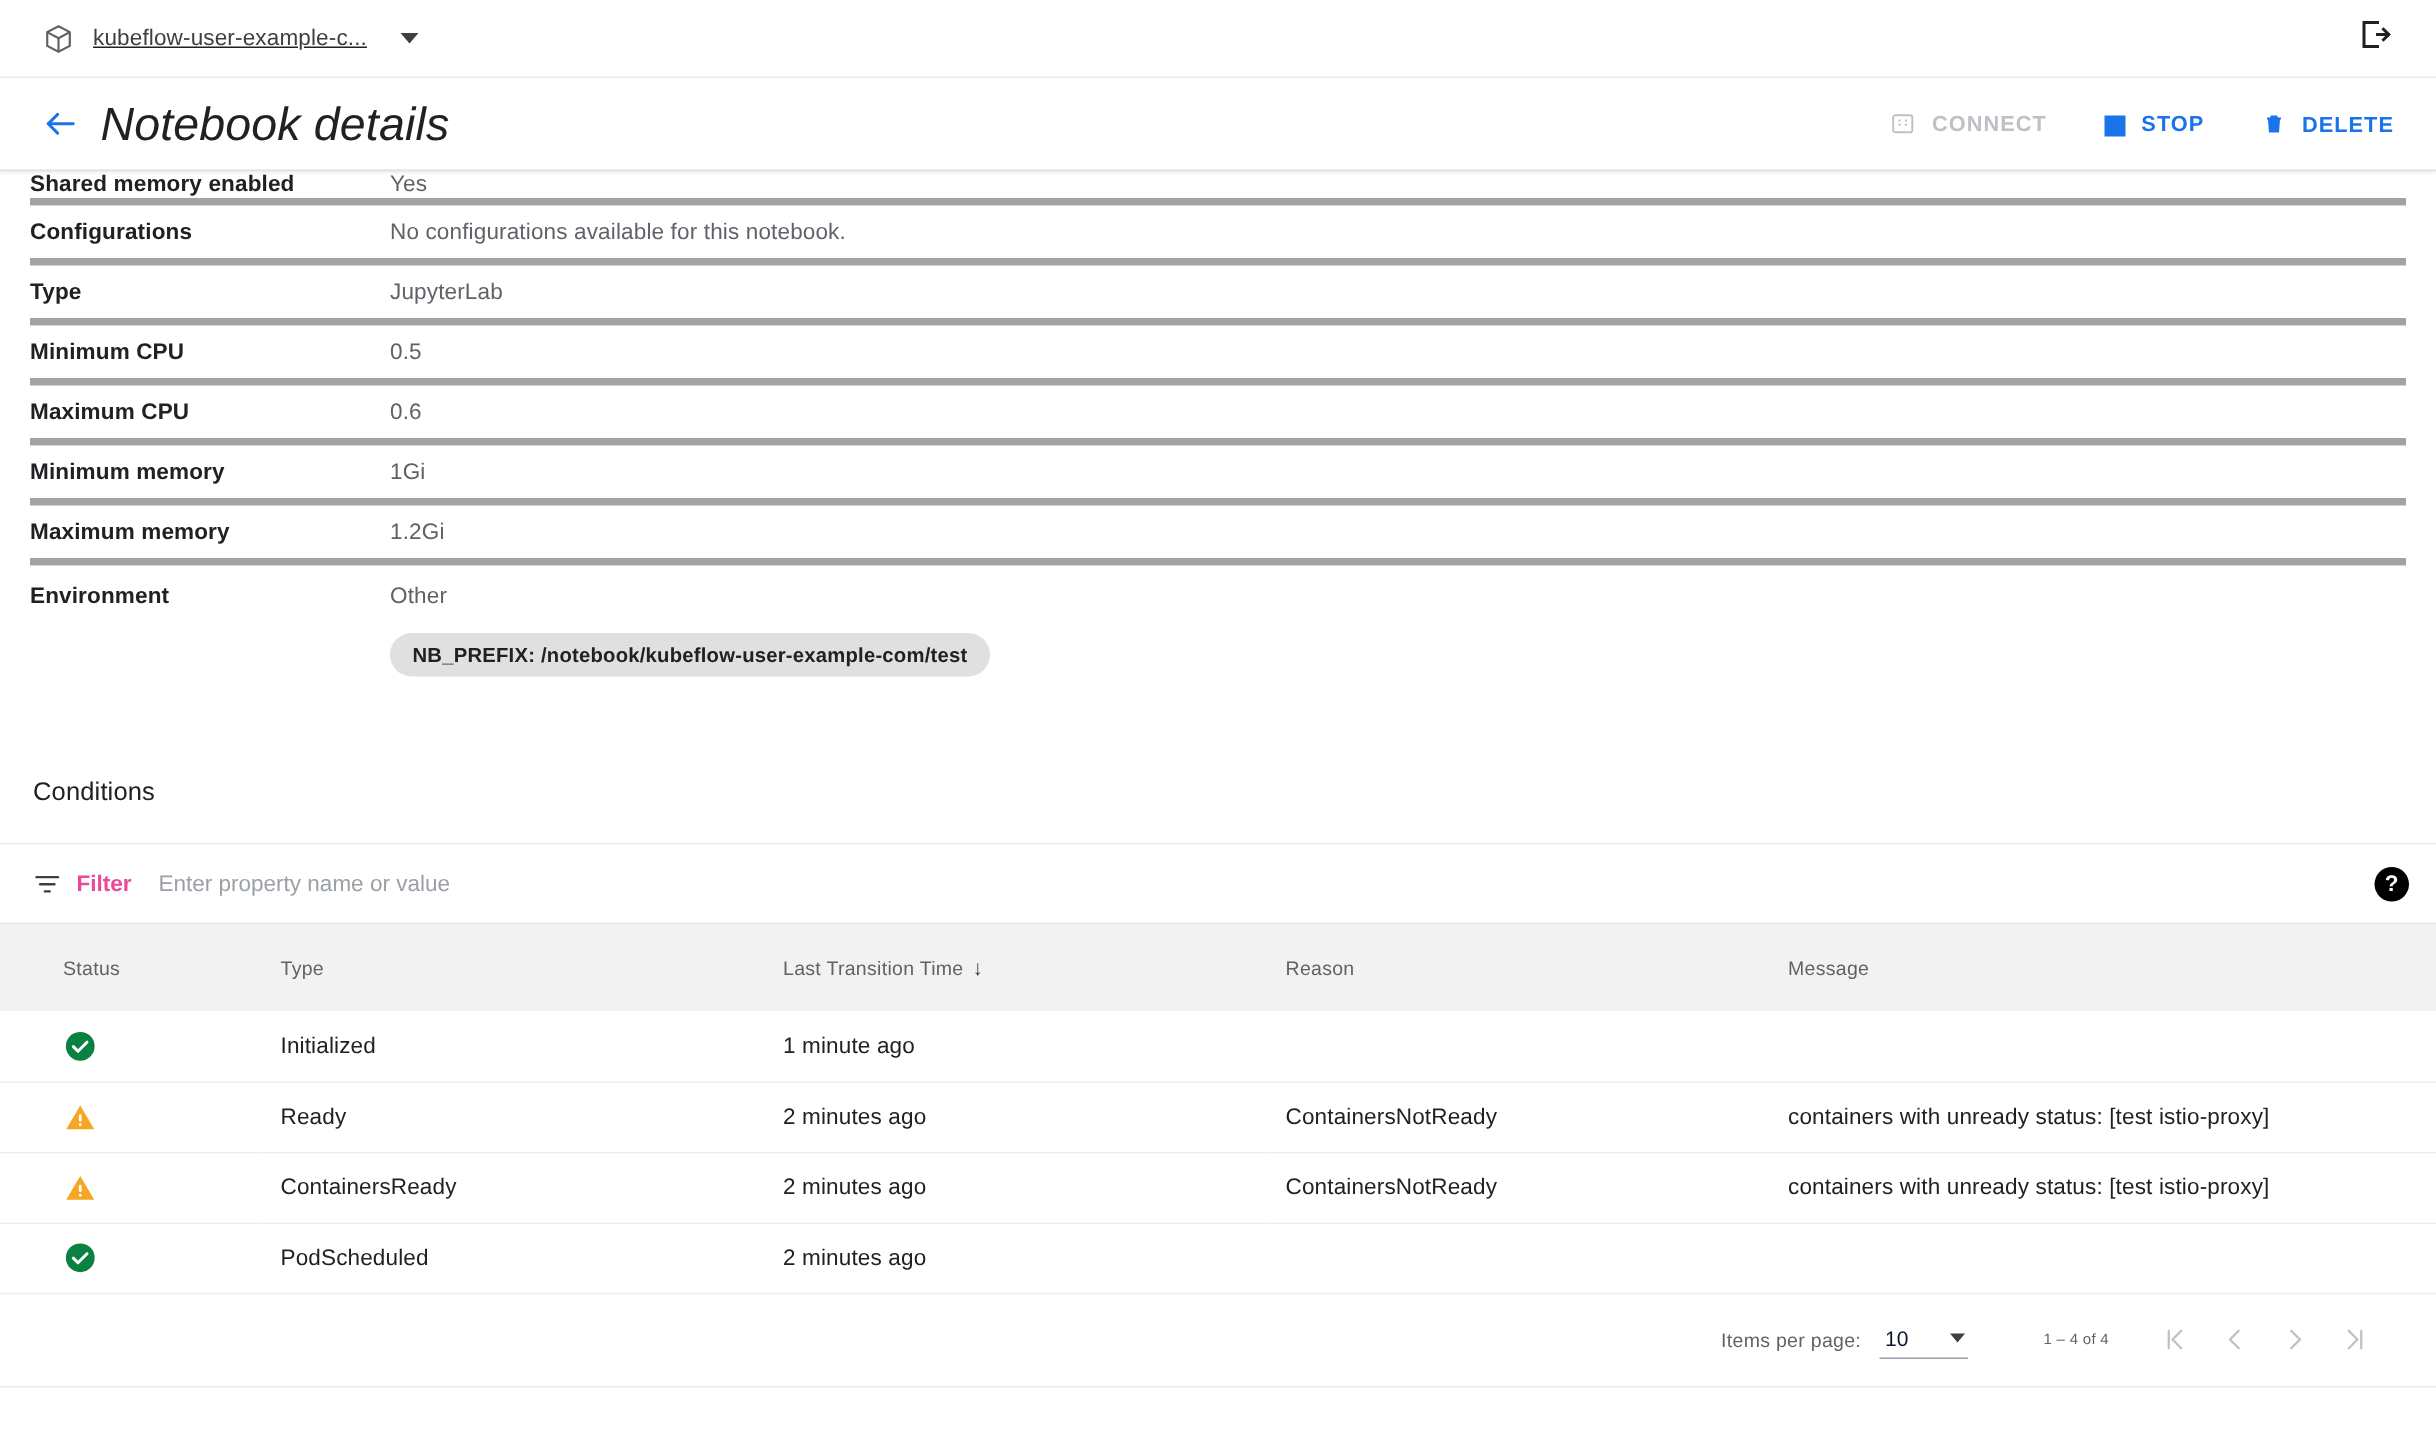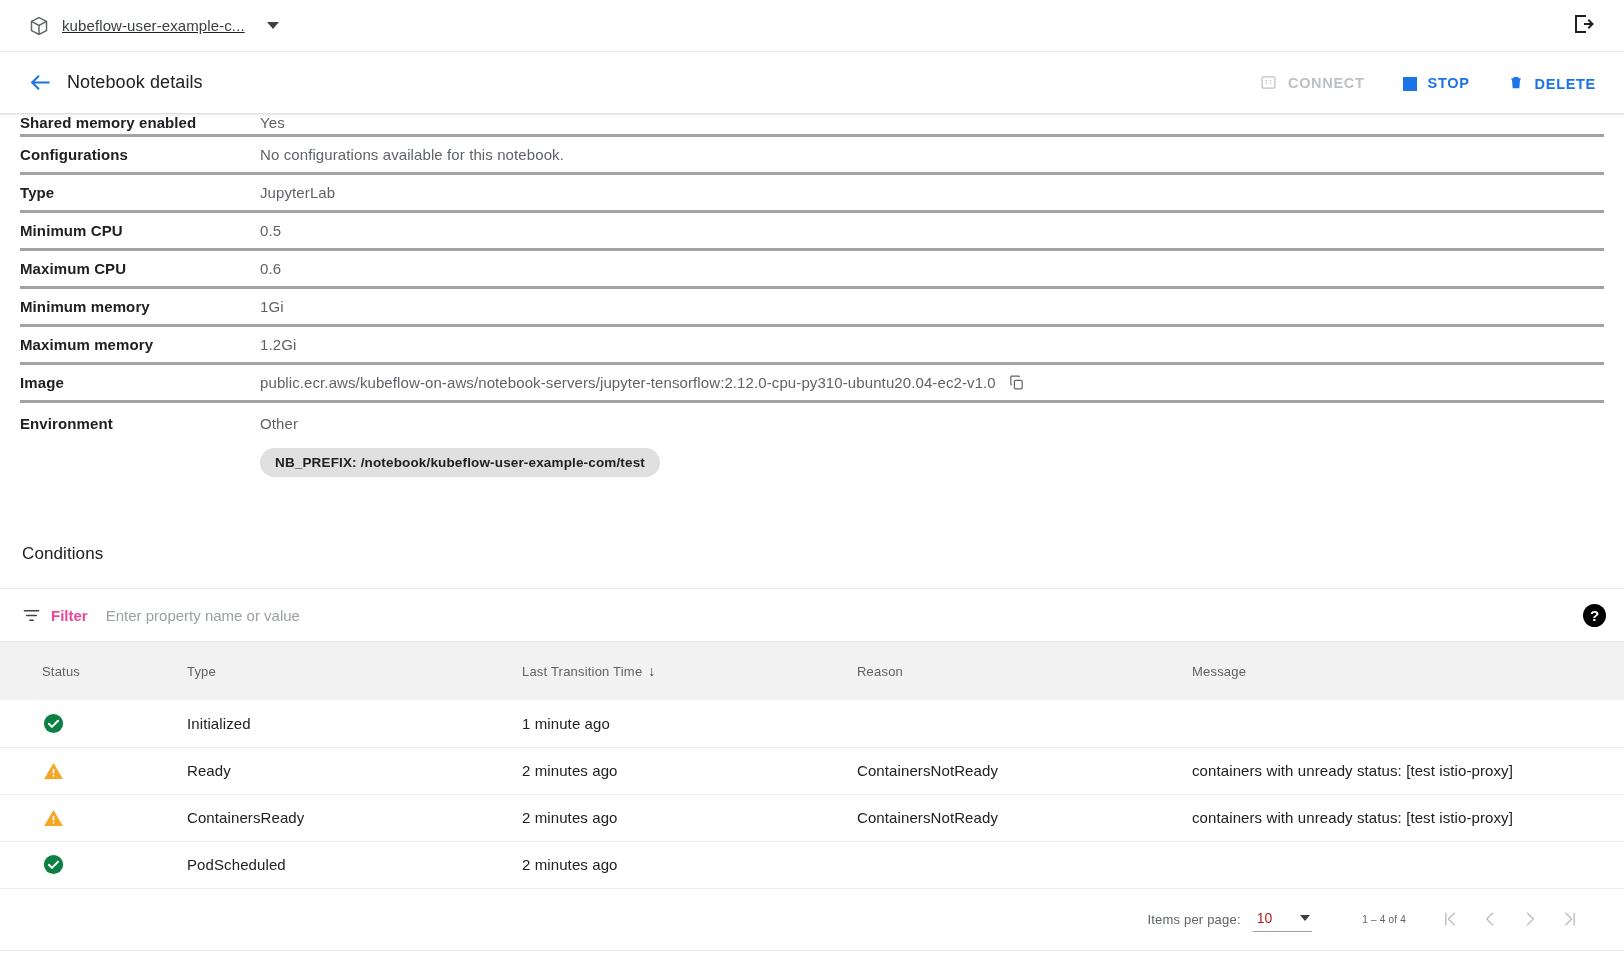--- a/index.html
+++ b/index.html
@@ -69,24 +69,25 @@
   .back-arrow {
     color: #1a73e8;
     font-size: 26px;
     line-height: 1;
     margin-right: 14px;
     cursor: pointer;
     display: flex;
     align-items: center;
   }
   .page-title {
-    font-size: 18px;
+    font-size: 31px;
     font-weight: 400;
     color: #202124;
     letter-spacing: .1px;
+    font-style: italic;
   }
   .header-actions {
     margin-left: auto;
     display: flex;
     align-items: center;
     gap: 34px;
   }
   .hdr-btn {
     display: flex;
     align-items: flex-end;
@@ -111,21 +112,21 @@
     height: calc(960px - 52px - 62px);
     overflow: hidden;
     position: relative;
   }
 
   
   .detail-list { padding: 0 20px; }
   .detail-row {
     display: flex;
     align-items: flex-start;
-    border-bottom: 3px solid #a3a3a3;
+    border-bottom: 5px solid #a3a3a3;
     min-height: 32px;
     padding: 9px 0;
   }
   .detail-row.first { padding-top: 0; height: 23px; min-height: 0; overflow: hidden; }
   .detail-row.tall { border-bottom: none; padding-top: 12px; }
   .detail-key {
     width: 240px;
     flex: 0 0 240px;
     font-size: 15px;
     font-weight: 700;
@@ -260,21 +261,21 @@
   .ipp-select {
     display: flex;
     align-items: center;
     gap: 28px;
     border-bottom: 1px solid #9aa0a6;
     margin-left: 12px;
     padding: 3px 2px 5px 4px;
     cursor: pointer;
     min-width: 56px;
   }
-  .ipp-value { font-size: 14px; color: #b91c1c; }
+  .ipp-value { font-size: 14px; color: #0f172a; }
   .ipp-caret {
     width: 0; height: 0;
     border-left: 5px solid transparent;
     border-right: 5px solid transparent;
     border-top: 6px solid #3c4043;
   }
   .range-label { font-size: 10px; color: #5f6368; margin: 0 24px 0 50px; letter-spacing: .2px; }
   .pg-btn {
     width: 40px; height: 40px;
     display: flex; align-items: center; justify-content: center;
@@ -370,32 +371,20 @@
       <div class="detail-key">Maximum CPU</div>
       <div class="detail-val">0.6</div>
     </div>
     <div class="detail-row">
       <div class="detail-key">Minimum memory</div>
       <div class="detail-val">1Gi</div>
     </div>
     <div class="detail-row">
       <div class="detail-key">Maximum memory</div>
       <div class="detail-val">1.2Gi</div>
-    </div>
-    <div class="detail-row">
-      <div class="detail-key">Image</div>
-      <div class="detail-val">
-        <span>public.ecr.aws/kubeflow-on-aws/notebook-servers/jupyter-tensorflow:2.12.0-cpu-py310-ubuntu20.04-ec2-v1.0</span>
-        <span>
-          <svg class="copy-ico" viewBox="0 0 24 24" fill="none" stroke="currentColor" stroke-width="1.7">
-            <rect x="9" y="9" width="11" height="12" rx="1.6"></rect>
-            <path d="M5.5 15.5H5a1 1 0 0 1-1-1V4a1 1 0 0 1 1-1h10a1 1 0 0 1 1 1v.5"></path>
-          </svg>
-        </span>
-      </div>
     </div>
     <div class="detail-row tall">
       <div class="detail-key">Environment</div>
       <div class="detail-val">
         <div class="env-block">
           <span class="env-other">Other</span>
           <span class="chip">NB_PREFIX: /notebook/kubeflow-user-example-com/test</span>
         </div>
       </div>
     </div>

